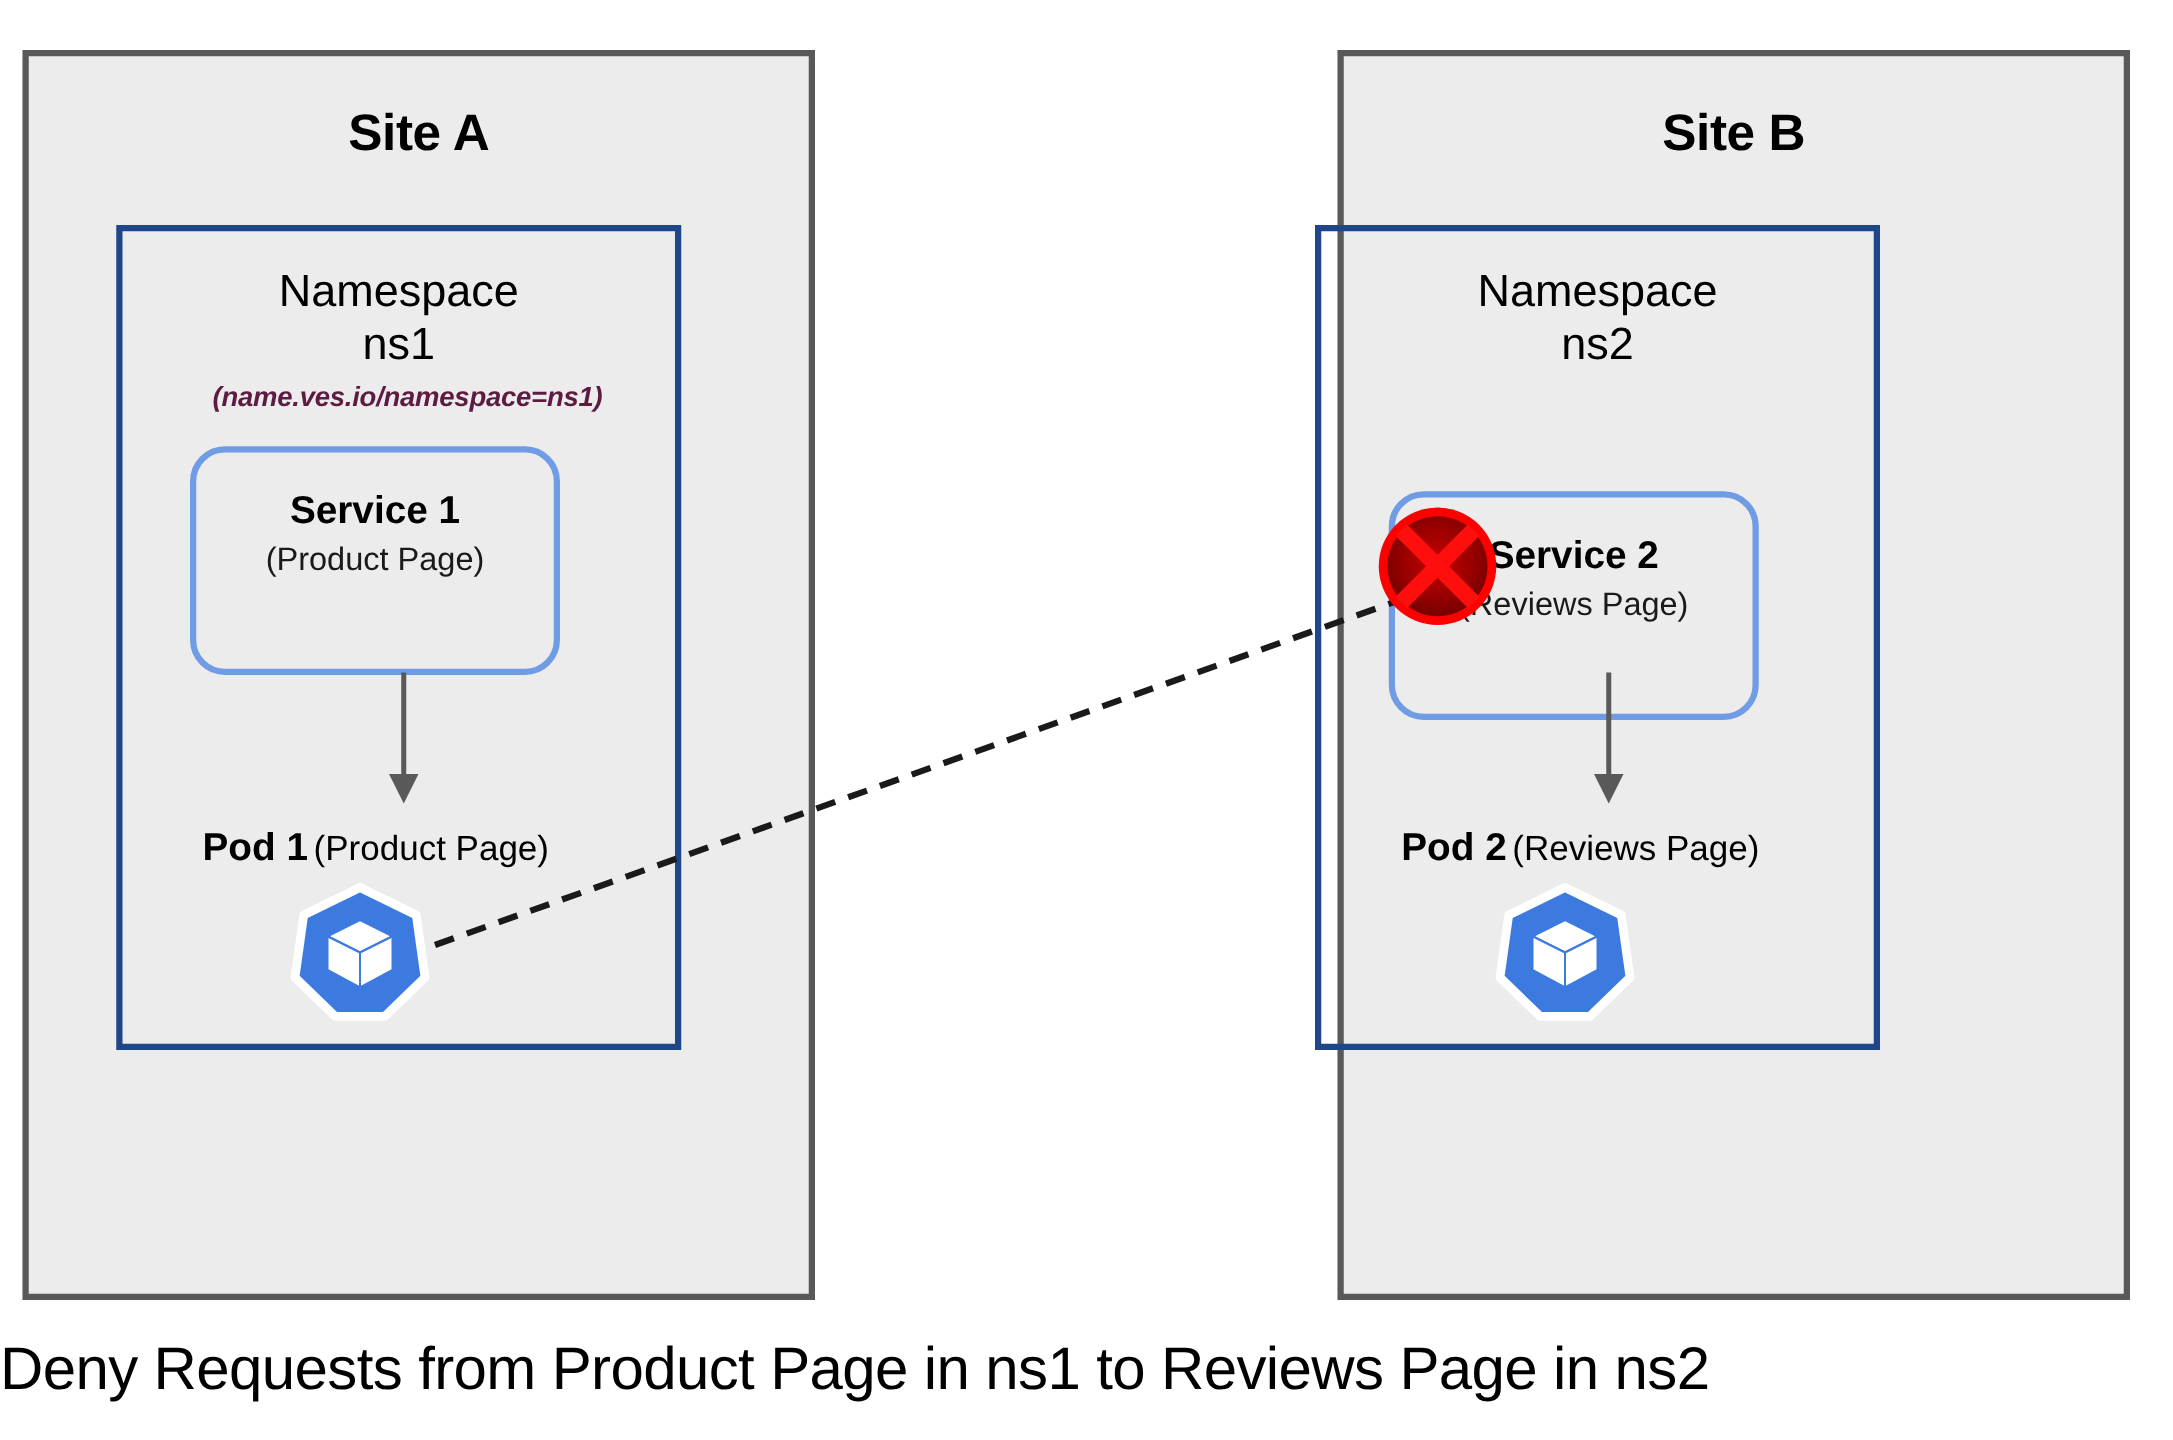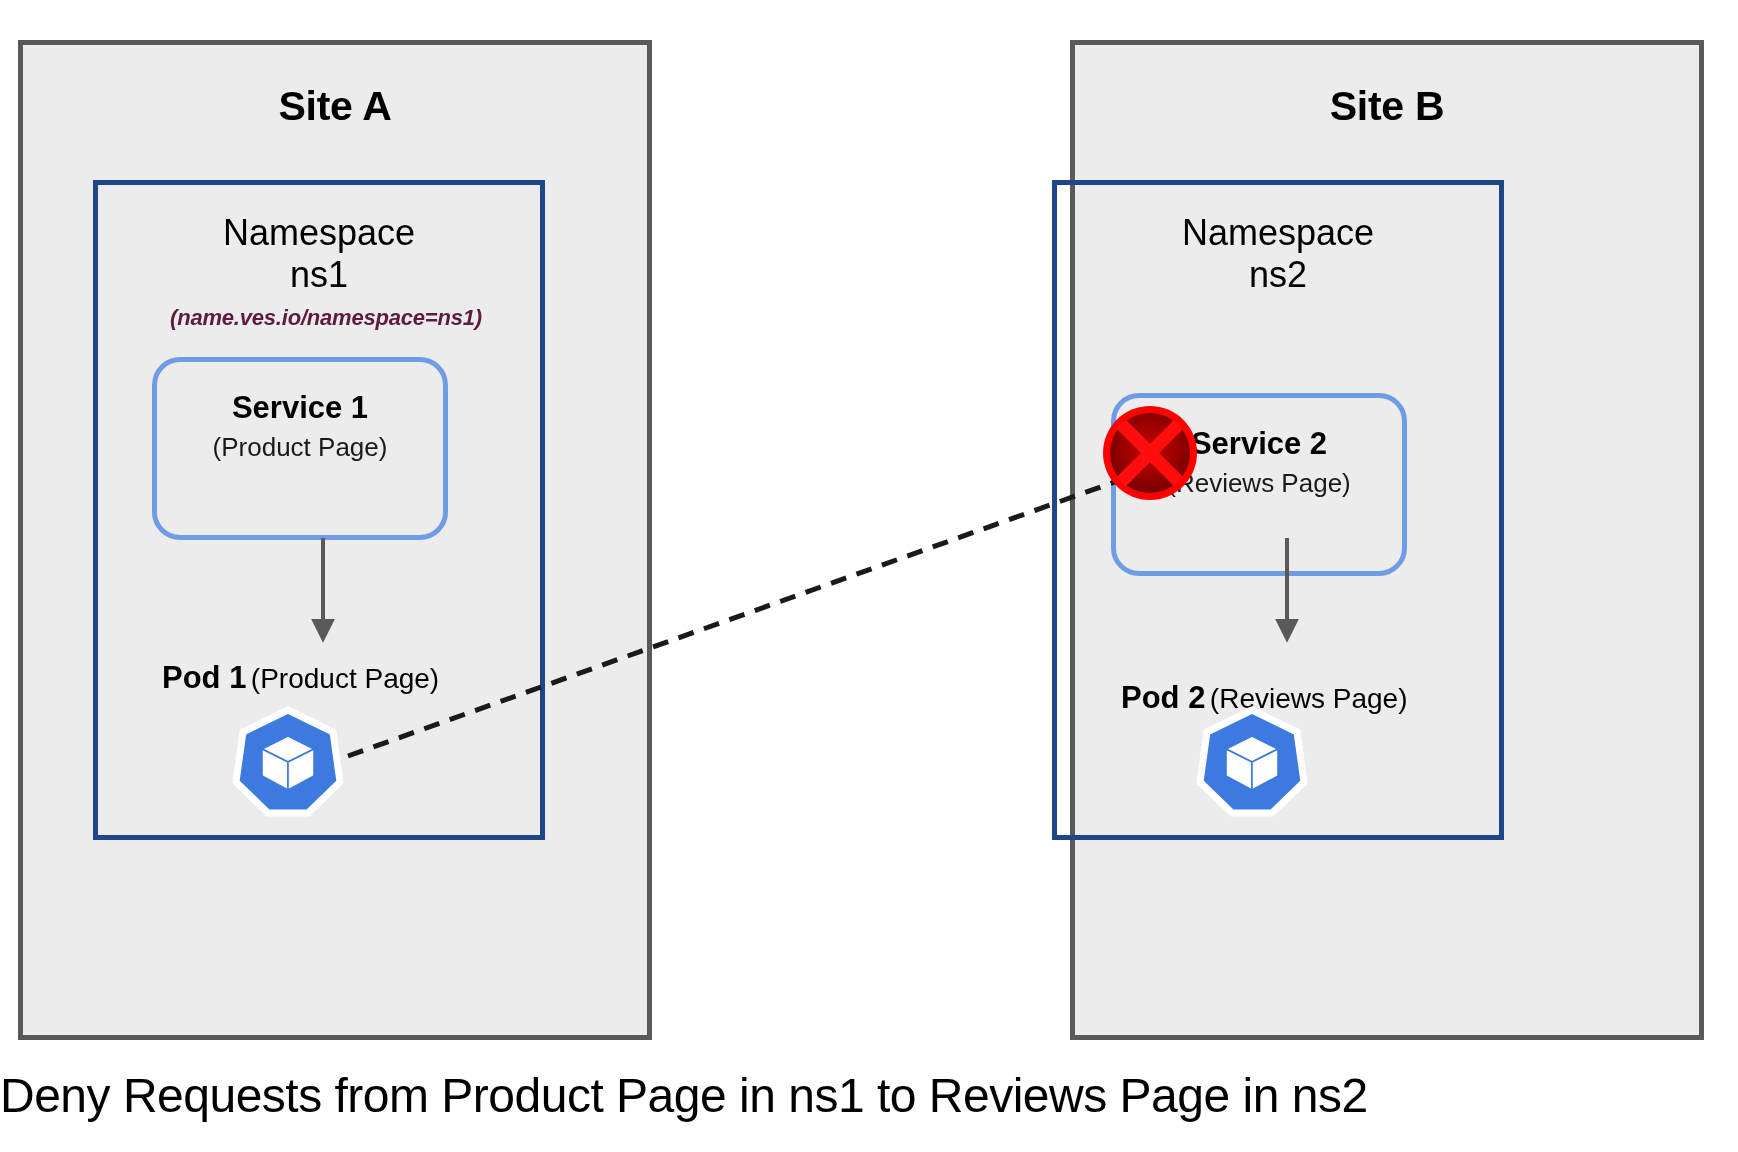--- a/index.html
+++ b/index.html
@@ -160,21 +160,21 @@
     <div class="site-title">Site B</div>
 
     <div class="ns-box" style="left:-23px; top:135px; width:452px; height:660px;">
       <div class="ns-title"><span>Namespace</span><br><span>ns2</span></div>
 
       <div class="svc-box" style="left:54px; top:172px; width:296px; height:183px;margin-top:36px;">
         <div class="svc-title">Service 2</div>
         <div class="svc-sub">(Reviews Page)</div>
       </div>
 
-      <div class="pod-label" style="left:64px; top:475px;margin-top:20px;">
+      <div class="pod-label" style="left:64px; top:475px;">
         <span class="bold">Pod 2</span><span>&nbsp;</span><span class="plain">(Reviews Page)</span>
       </div>
     </div>
   </div>
 
   <svg id="overlay" viewBox="0 0 1738 1152" width="1738" height="1152">
     <defs>
       <marker id="arrow-gray" viewBox="0 0 10 10" refX="8" refY="5" markerWidth="6" markerHeight="6" orient="auto-start-reverse">
         <path d="M 0 0 L 10 5 L 0 10 z" fill="#595959"></path>
       </marker>

